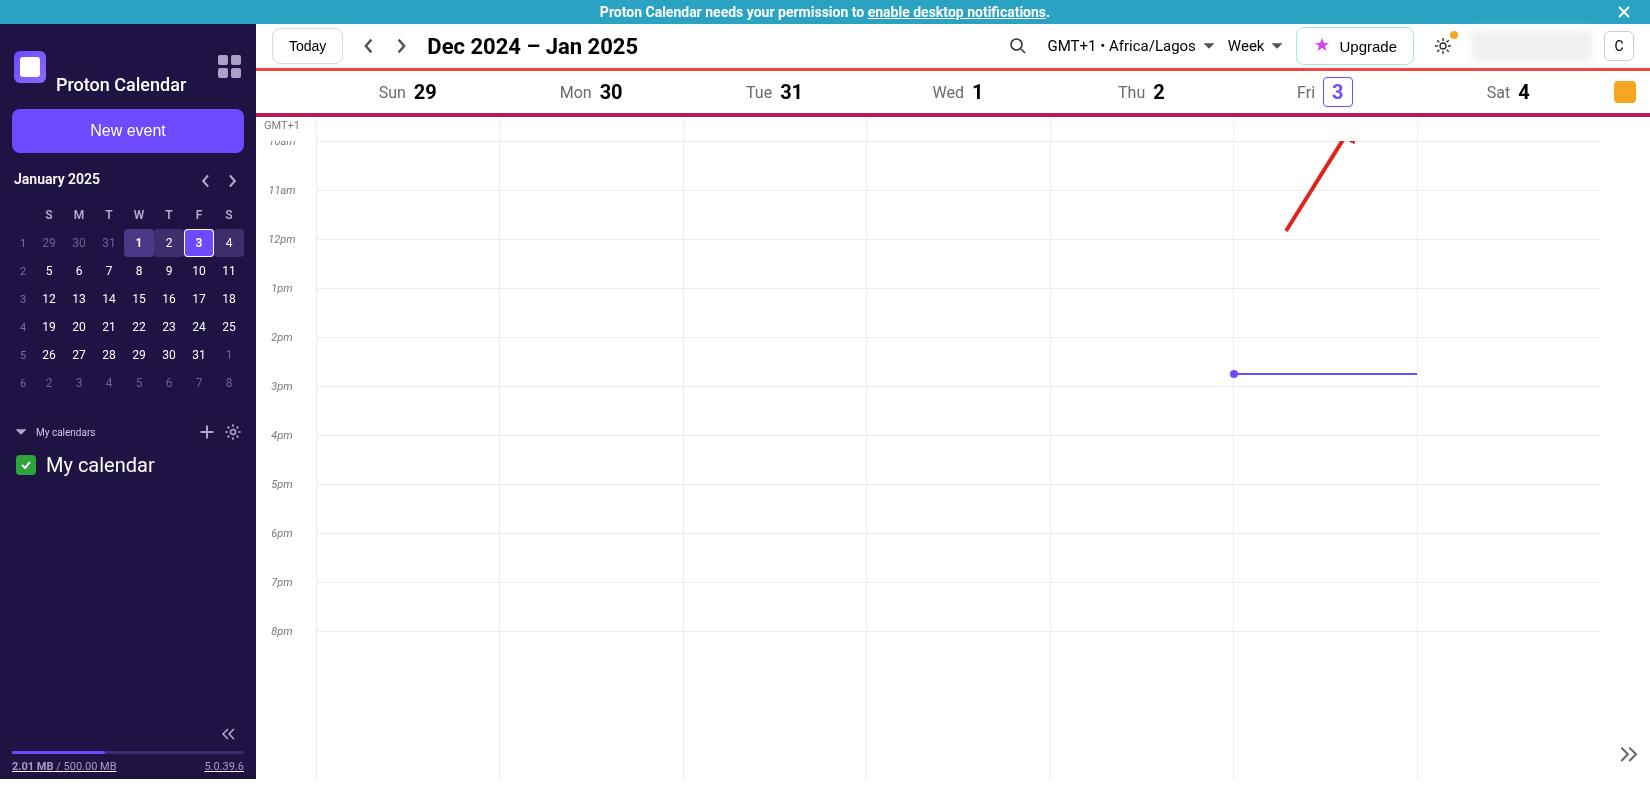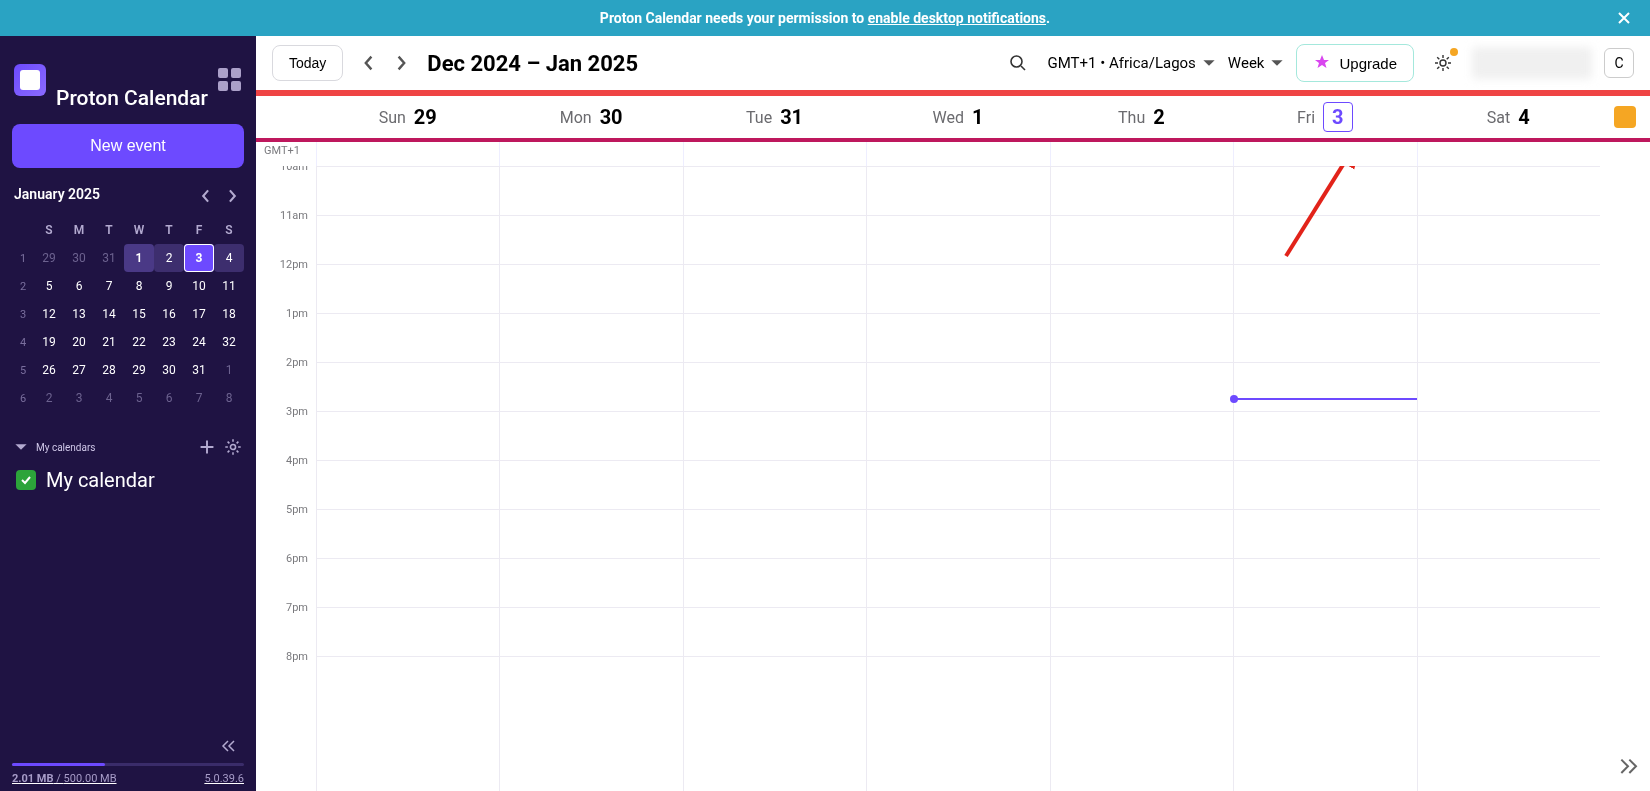--- a/index.html
+++ b/index.html
@@ -1,31 +1,31 @@
 <!DOCTYPE html>
 <html><head>
 <meta charset="utf-8">
 <style>
 * { box-sizing: border-box; margin: 0; padding: 0; }
 body { font-family: -apple-system, BlinkMacSystemFont, "Segoe UI", Roboto, sans-serif; overflow: hidden; width: 1650px; height: 791px; }
 
 
-.banner { height: 36px; background: #2aa3c3; color: #fff; display: flex; align-items: center; justify-content: center; font-size: 14px; position: relative; }
+.banner { height: 24px; background: #2aa3c3; color: #fff; display: flex; align-items: center; justify-content: center; font-size: 14px; position: relative; }
 .banner a { color: #fff; text-decoration: underline; font-weight: 700; }
 .banner-close { position: absolute; right: 14px; top: 50%; transform: translateY(-50%); width: 24px; height: 24px; display: flex; align-items: center; justify-content: center; cursor: pointer; }
 .banner-close svg { width: 14px; height: 14px; }
 
 .app { display: flex; height: 755px; }
 
 
 .sidebar { width: 256px; background: #1f1343; color: #fff; display: flex; flex-direction: column; padding: 10px 12px 6px; flex-shrink: 0; }
 .brand { display: flex; align-items: center; gap: 10px; padding: 4px 2px 14px; }
 .brand-logo { width: 32px; height: 32px; border-radius: 6px; background: linear-gradient(135deg,#6d4aff,#8a6bff); position: relative; }
 .brand-logo::after { content:""; position:absolute; inset:6px; background:#fff; border-radius:3px; }
-.brand-text { font-size: 21px; font-weight: 500; margin-top: 36px; }
+.brand-text { font-size: 18px; font-weight: 500; margin-top: 36px; }
 .apps-grid { margin-left: auto; width: 24px; height: 24px; display: grid; grid-template: repeat(2,10px)/repeat(2,10px); gap: 3px; }
 .apps-grid span { background: #aba0c9; border-radius: 2px; }
 .new-event { background: #6d4aff; color: #fff; height: 44px; border: 0; border-radius: 8px; font-size: 16px; font-weight: 500; cursor: pointer; margin-bottom: 18px; }
 
 .mini-header { display:flex; align-items:flex-start; font-size:14px; font-weight:600; padding:0 2px 10px; }
 .mini-nav { margin-left:auto; display:flex; gap:6px; }
 .mini-nav-btn { width:20px; height:20px; display:flex; align-items:center; justify-content:center; cursor:pointer; color:#b3aad0; }
 
 .mini-cal { width: 100%; }
 .mini-row { display:flex; }
@@ -49,21 +49,21 @@
 
 .sidebar-bottom { margin-top:auto;text-decoration:underline; }
 .collapse { display:flex; justify-content:flex-end; padding:4px 6px; color:#b3aad0; }
 .storage-bar { height:3px; background:#3a2c6a; border-radius:2px; margin:6px 0 6px; }
 .storage-fill { height:100%; background:#6d4aff; border-radius:2px; }
 .storage-row { display:flex; justify-content:space-between; font-size:11px; color:#a79cc8; }
 
 
 .main { flex:1; display:flex; flex-direction:column; background:#fff; }
 
-.topbar { height:60px; border-bottom:6px solid #ef4444; display:flex; align-items:center; padding:0 16px; gap:12px; }
+.topbar { height:47px; border-bottom:3px solid #ef4444; display:flex; align-items:center; padding:0 16px; gap:12px; }
 .today-btn { height:36px; padding:0 16px; border:1px solid #d9d9de; border-radius:8px; background:#fff; font-size:14px; cursor:pointer; }
 .navpair { display:flex; gap:4px; }
 .nav-arrow { width:28px; height:28px; display:flex; align-items:center; justify-content:center; cursor:pointer; color:#555; }
 .title-range { font-size:22px; font-weight:700; }
 .topbar .spacer { flex:1; }
 .tb-ico { width:34px; height:34px; display:flex; align-items:center; justify-content:center; cursor:pointer; position:relative; }
 .tz-select, .view-select { display:flex; align-items:center; gap:6px; font-size:15px; cursor:pointer; }
 .upgrade-btn { height:38px; padding:0 16px; border:1px solid #a4e8dc; border-radius:8px; background:#fff; font-size:15px; cursor:pointer; display:flex; align-items:center; gap:8px; }
 .upgrade-icon { width:18px; height:18px; }
 .settings-dot { position:absolute; top:2px; right:2px; width:8px; height:8px; background:#f5a623; border-radius:50%; }
@@ -80,21 +80,21 @@
 .contacts-badge { width:22px; height:22px; background:#f5a623; border-radius:4px; }
 
 .tz-row { height:24px; display:flex; }
 .tz-label { width:60px; font-size:11px; color:#7a7a7e; display:flex; align-items:flex-start; padding:2px 0 0 8px; }
 .tz-row .col { flex:1; border-left:1px solid #eef; }
 .tz-row .right-gap { width:50px; }
 
 .grid-wrap { flex:1; position:relative; overflow:hidden; }
 .grid { display:flex; position:relative; height:100%; }
 .time-gutter { width:60px; flex-shrink:0; }
-.hour-label { height:49px; font-size:11px; color:#7a7a7e; text-align:right; padding-right:8px; transform:translateY(-6px); }
+.hour-label { height:49px; font-size:11px; color:#7a7a7e; text-align:center; padding-right:8px; transform:translateY(-6px);font-style:italic; }
 .cols { flex:1; display:flex; position:relative; }
 .col { flex:1; border-left:1px solid #eceaf2; }
 .hour { height:49px; border-top:1px solid #eceaf2; }
 .right-gap { width:50px; flex-shrink:0; }
 .now-line { position:absolute; left:0; right:0; height:2px; background:#6d4aff; }
 .now-dot { position:absolute; width:8px; height:8px; background:#6d4aff; border-radius:50%; left:-4px; top:-3px; }
 
 .annotation-arrow { position:absolute; pointer-events:none; }
 
 .expand-side { position:absolute; right:10px; bottom:10px; width:24px; height:24px; color:#666; }
@@ -189,21 +189,21 @@
           <div class="mini-cell mini-day ">18</div>
         </div>
         <div class="mini-row">
           <div class="mini-cell mini-wk">4</div>
           <div class="mini-cell mini-day ">19</div>
           <div class="mini-cell mini-day ">20</div>
           <div class="mini-cell mini-day ">21</div>
           <div class="mini-cell mini-day ">22</div>
           <div class="mini-cell mini-day ">23</div>
           <div class="mini-cell mini-day ">24</div>
-          <div class="mini-cell mini-day ">32</div>
+          <div class="mini-cell mini-day ">25</div>
         </div>
         <div class="mini-row">
           <div class="mini-cell mini-wk">5</div>
           <div class="mini-cell mini-day ">26</div>
           <div class="mini-cell mini-day ">27</div>
           <div class="mini-cell mini-day ">28</div>
           <div class="mini-cell mini-day ">29</div>
           <div class="mini-cell mini-day ">30</div>
           <div class="mini-cell mini-day ">31</div>
           <div class="mini-cell mini-day mini-dim ">1</div>

